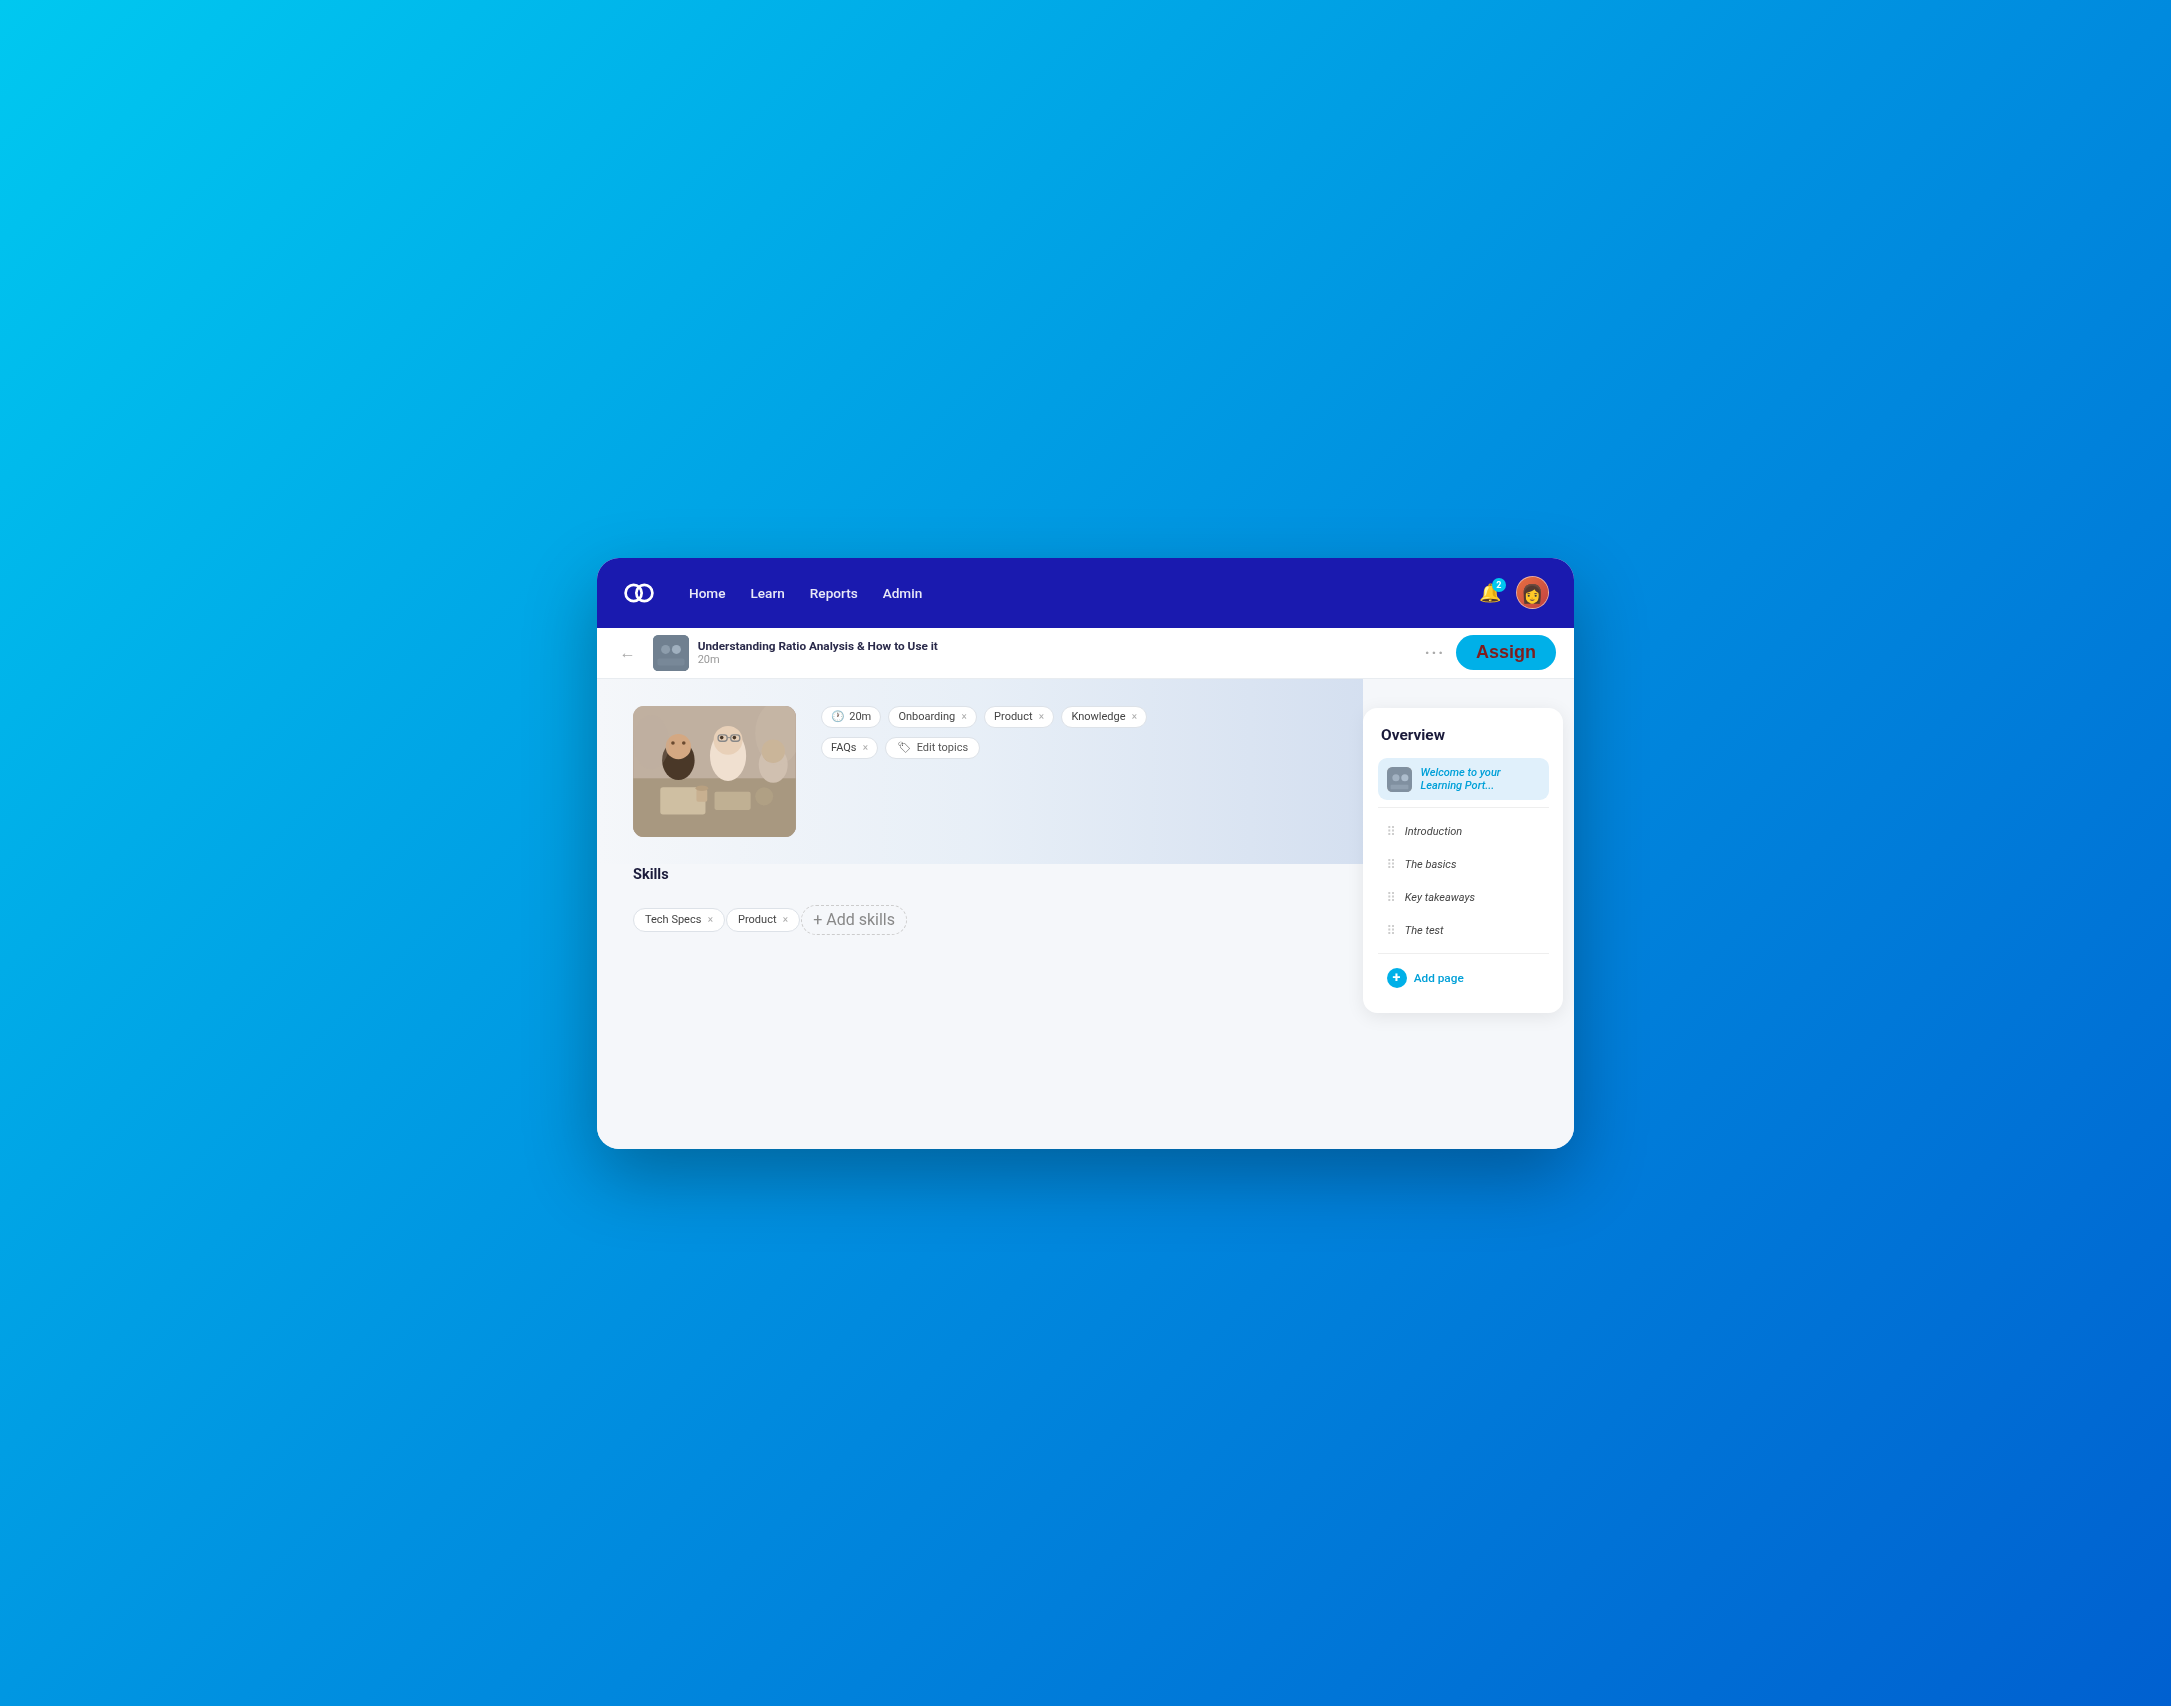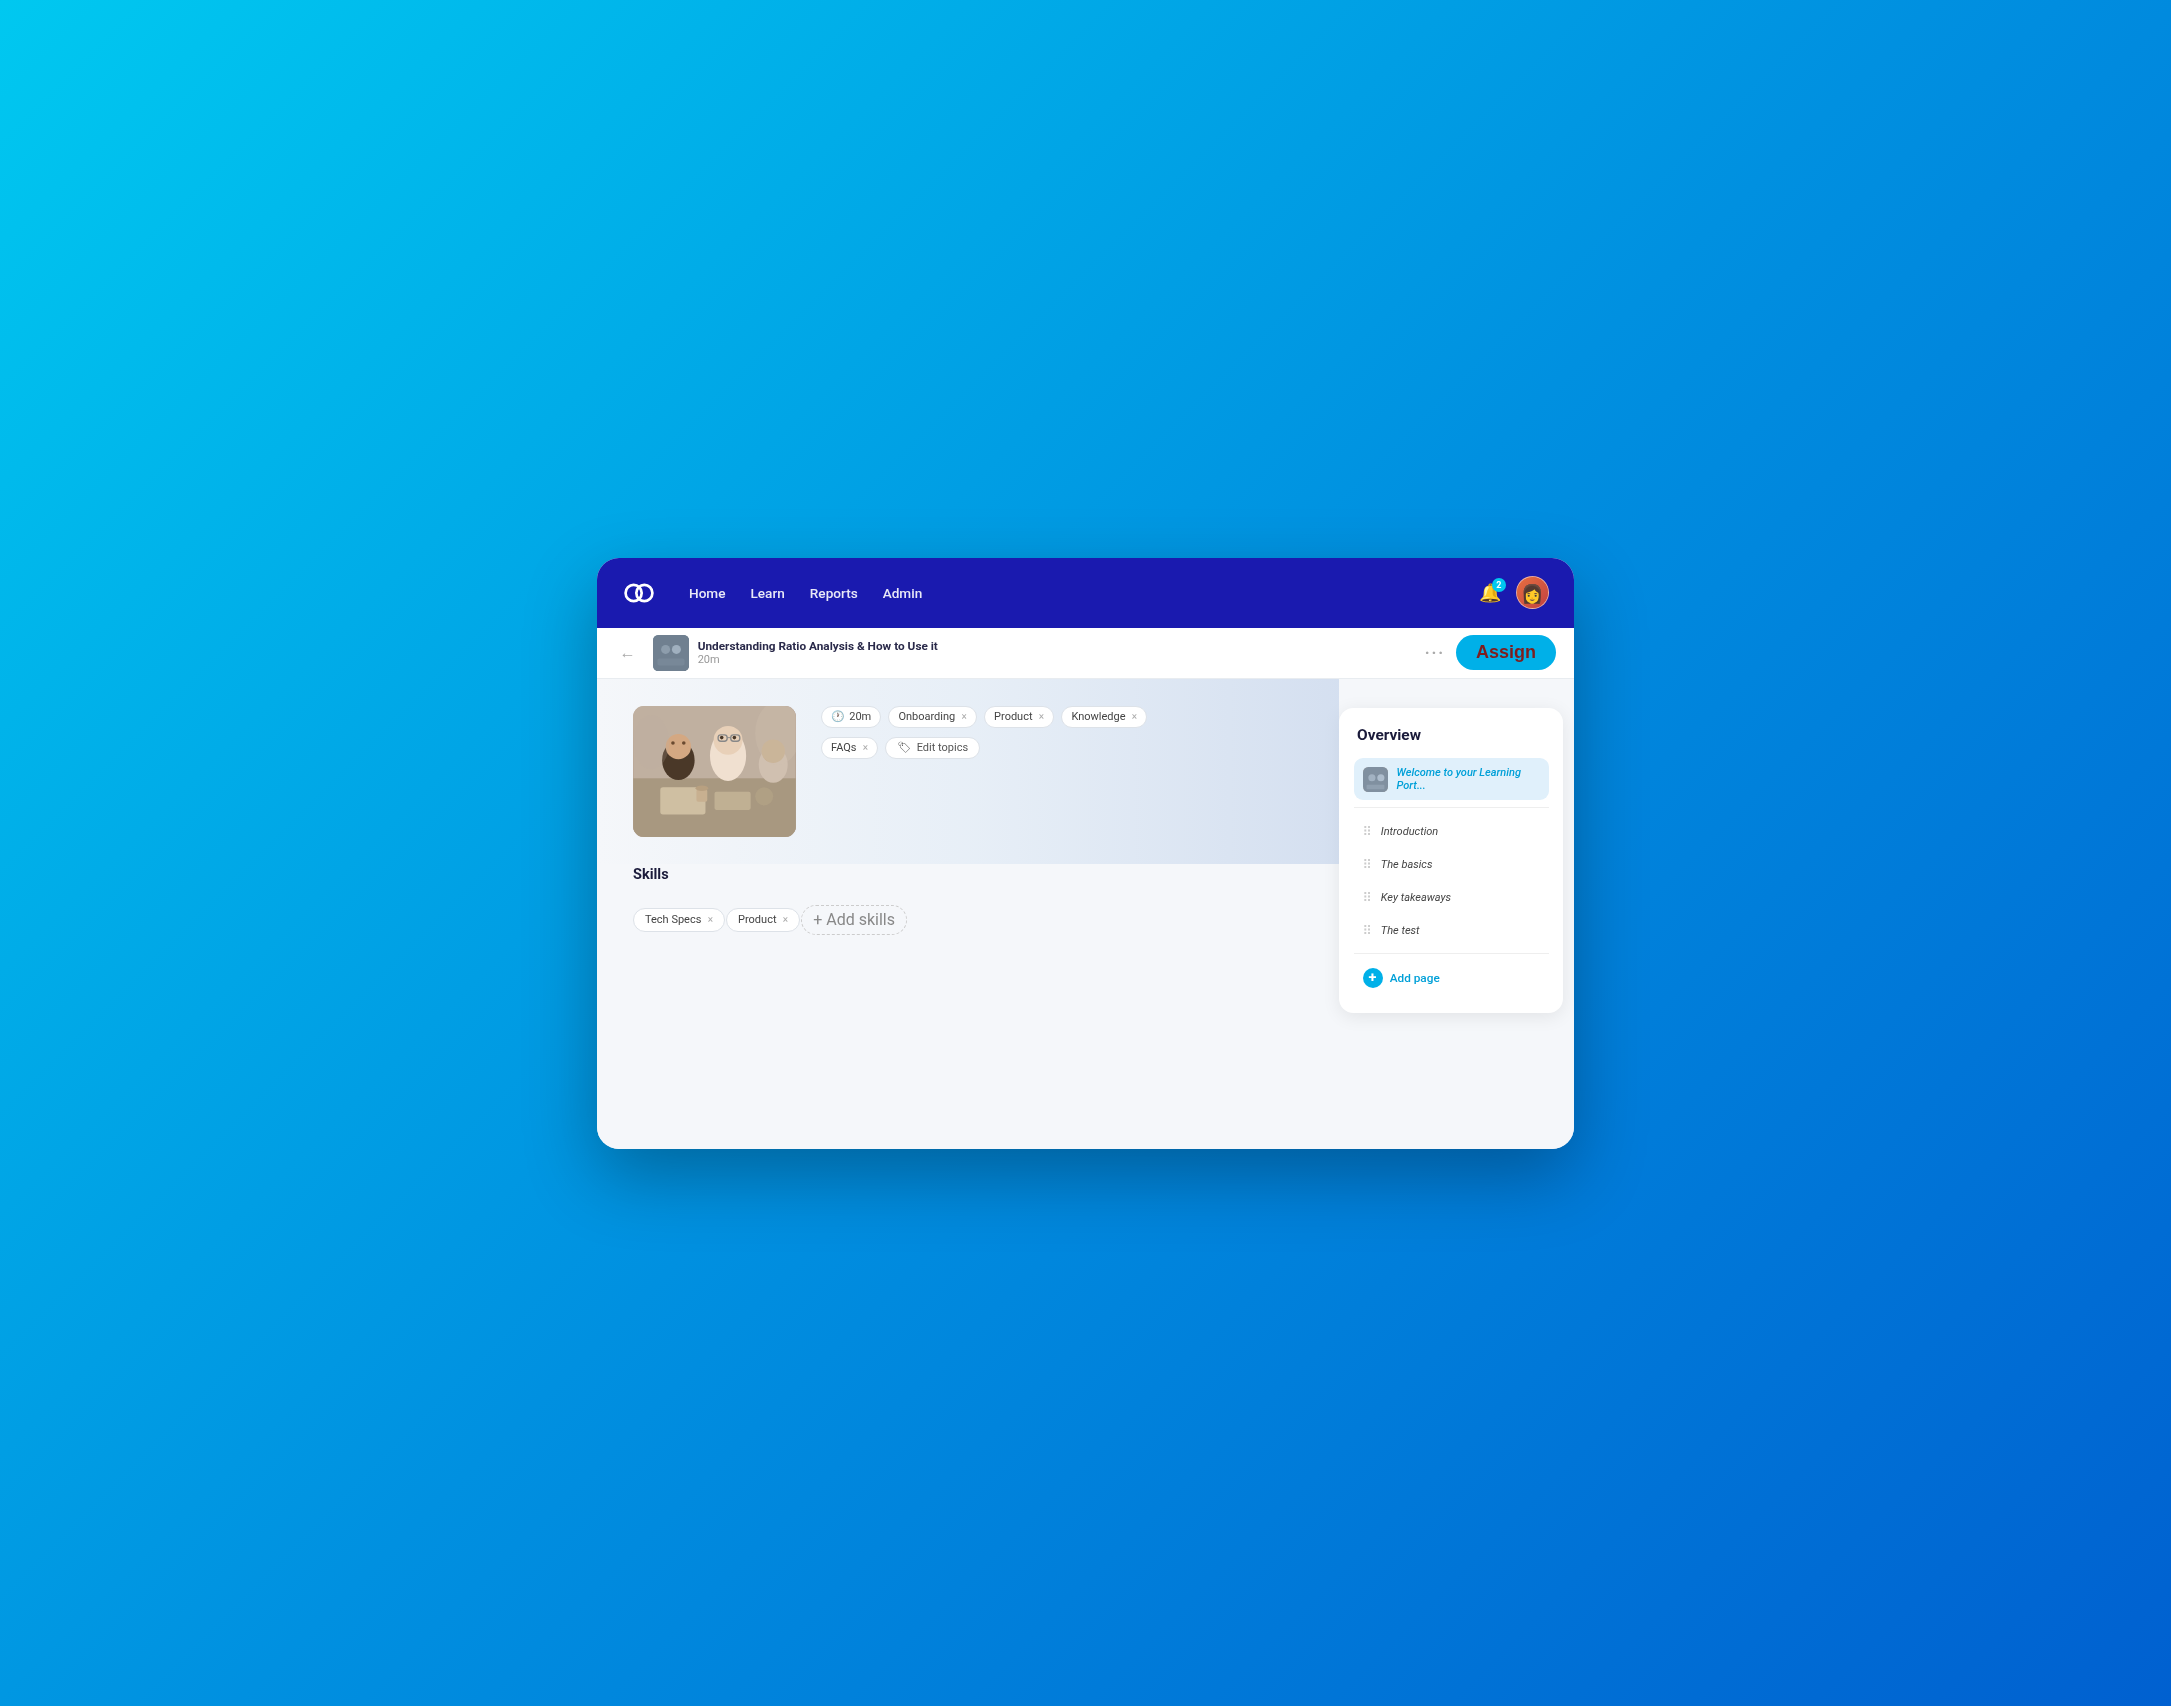--- a/index.html
+++ b/index.html
@@ -341,21 +341,21 @@
       border: 0.9px dashed #ccc;
       border-radius: 18px;
       padding: 4.5px 11px;
       font-size: 16px;
       color: #888;
       cursor: pointer;
     }
 
     
     .overview-panel {
-      width: 235px;
+      width: 211px;
       flex-shrink: 0;
       padding: 18px 0;
     }
 
     .overview-card {
       background: white;
       border-radius: 14.5px;
       padding: 18px 14.5px;
       box-shadow: 0 3.6px 18px rgba(0,0,0,0.08);
       margin: 11px 11px 11px 0;

